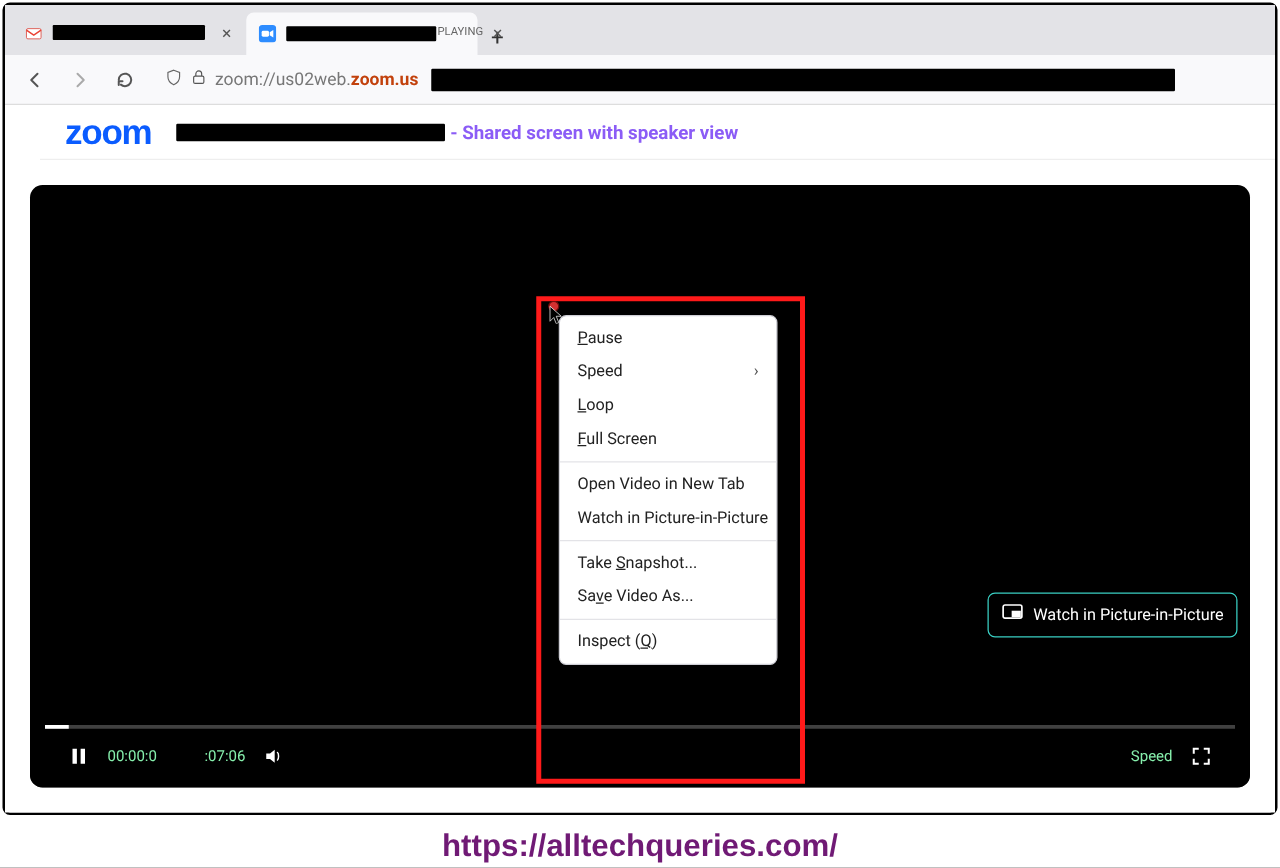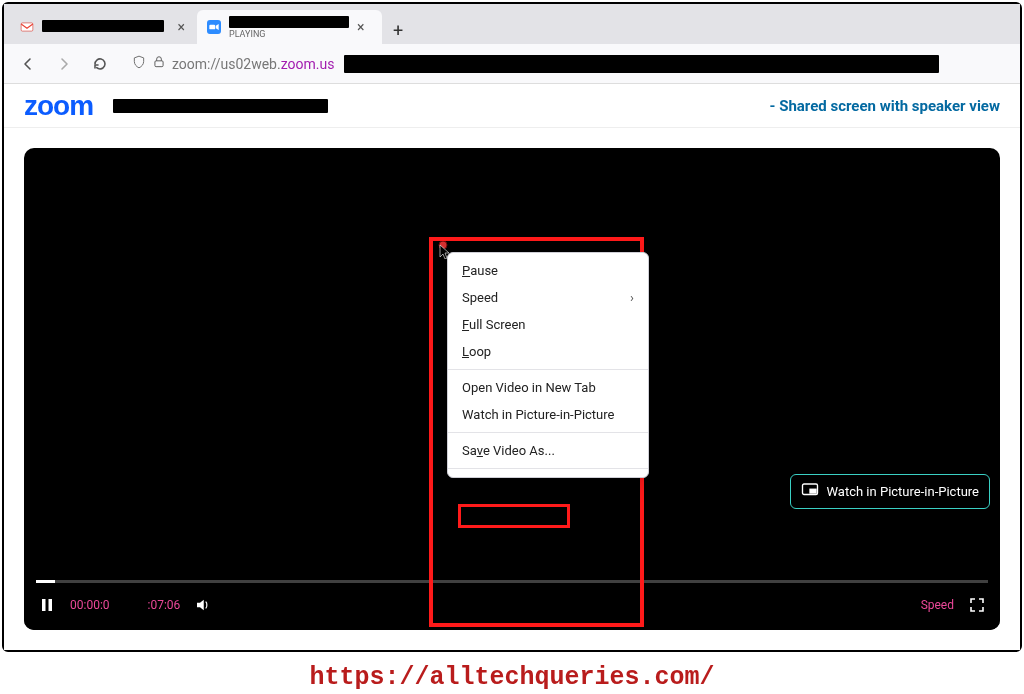--- a/index.html
+++ b/index.html
@@ -7,67 +7,67 @@
 
   
   .browser-frame { border: 2px solid #000; border-radius: 6px; position: relative; width: 1020px; height: 650px; margin: 2px; background: #f0f0f4; display: flex; flex-direction: column; }
   .tabbar { height: 40px; background: #e3e3e7; display: flex; align-items: flex-end; padding-left: 6px; gap: 2px; }
   .tab { height: 34px; padding: 0 10px; display: flex; align-items: center; gap: 8px; font-size: 12px; color: #222; border-radius: 6px 6px 0 0; position: relative; width: 185px; flex: 0 0 auto; }
   .tab.active { background: #f9f9fb; }
   .tab .icon { width: 14px; height: 14px; flex: 0 0 auto; }
   .tab .label { flex: 1 1 auto; white-space: nowrap; overflow: hidden; text-overflow: ellipsis; }
   .tab .close-x { color: #555; font-size: 14px; line-height: 1; }
   .tab .redact { height: 12px; background: #000; border-radius: 1px; display: inline-block; }
-  .tab .label-wrap { display: flex; flex-direction: column; gap: 1px; }
+  .tab .label-wrap { display: flex; flex-direction: row; gap: 1px; }
   .tab .sub { font-size: 9px; color: #666; }
   .newtab-btn { width: 28px; height: 28px; display: flex; align-items: center; justify-content: center; font-size: 18px; color: #333; border-radius: 4px; }
 
   .addrbar { height: 40px; background: #f9f9fb; display: flex; align-items: center; padding: 0 12px; gap: 12px; border-bottom: 1px solid #ddd; }
   .nav-icon { width: 24px; height: 24px; display: flex; align-items: center; justify-content: center; color: #555; }
   .urlbox { flex: 1 1 auto; height: 28px; display: flex; align-items: center; gap: 6px; padding: 0 8px; border-radius: 4px; }
   .urlbox .lock { color: #555; }
   .urlbox .url-text { font-size: 14px; color: #777; }
-  .urlbox .url-text b { color: #a21caf; font-weight: 400; }
+  .urlbox .url-text b { color: #c2410c; font-weight: 700; }
   .url-redact { height: 18px; background:#000; display:inline-block; border-radius:1px; margin-left: 4px; }
 
   
   .page { flex: 1 1 auto; background: #fff; display: flex; flex-direction: column; overflow: hidden; }
-  .page-header { height: 44px; display: flex; align-items: center; padding: 0 20px; gap: 20px; border-bottom: 1px solid #eee; }
+  .page-header { height: 44px; display: flex; align-items: center; padding: 0 20px; gap: 20px; border-bottom: 1px solid #eee; margin-left: 28px; }
   .zoom-logo { font-family: Arial, sans-serif; font-size: 28px; font-weight: 700; letter-spacing: -1px; color: #0b5cff; }
-  .title-area { flex: 1 1 auto; display: flex; align-items: center; justify-content: space-between; gap: 4px; font-size: 15px; font-weight: 700; color: #0369a1; }
+  .title-area { flex: 1 1 auto; display: flex; align-items: center; justify-content: flex-start; gap: 4px; font-size: 15px; font-weight: 700; color: #8b5cf6; }
   .title-area .redact { height: 14px; background: #000; display: inline-block; border-radius: 1px; }
 
   .video-area { flex: 1 1 auto; padding: 20px; position: relative; }
   .video { position: relative; width: 100%; height: 100%; background: #000; border-radius: 10px; overflow: hidden; }
 
   
   .pip-chip { position: absolute; right: 10px; top: 326px; background: #000; color: #fff; border: 1px solid #3ad0c4; border-radius: 6px; padding: 6px 10px; display: flex; align-items: center; gap: 8px; font-size: 13px; }
   .pip-chip svg { width: 18px; height: 18px; }
 
   
-  .controls { position: absolute; left: 0; right: 0; bottom: 0; height: 50px; background: rgba(0,0,0,.9); display: flex; align-items: center; padding: 0 12px; gap: 12px; color: #ec4899; font-size: 12px; }
+  .controls { position: absolute; left: 0; right: 0; bottom: 0; height: 50px; background: rgba(0,0,0,.9); display: flex; align-items: center; padding: 0 28px; gap: 12px; color: #86efac; font-size: 12px; }
   .controls .spacer { flex: 1 1 auto; }
   .ctrl-btn { width: 22px; height: 22px; display:flex; align-items:center; justify-content:center; }
   .timeline { position: absolute; left: 12px; right: 12px; top: 0; height: 3px; background: rgba(255,255,255,.25); }
   .timeline .progress { height: 100%; background:#fff; width: 2%; }
   .time-redact { display:inline-block; height:10px; background:#000; width:14px; margin: 0 1px; }
 
   
   .annot-box { position: absolute; border: 4px solid #ff1a1a; }
   #annot-outer { left: 425px; top: 109px; width: 215px; height: 390px; }
-  .context-menu { position: absolute; left: 443px; top: 124px; width: 202px; background: #fff; border: 1px solid #cfcfd6; border-radius: 6px; box-shadow: 0 6px 20px rgba(0,0,0,.18); padding: 4px 0; font-size: 13px; color: #222; }
+  .context-menu { position: absolute; left: 443px; top: 124px; width: 175px; background: #fff; border: 1px solid #cfcfd6; border-radius: 6px; box-shadow: 0 6px 20px rgba(0,0,0,.18); padding: 4px 0; font-size: 13px; color: #222; }
   .context-menu .item { padding: 6px 14px; display:flex; align-items:center; justify-content: space-between; white-space: nowrap; }
   .context-menu .item .underletter { text-decoration: underline; }
   .context-menu hr { border: none; border-top: 1px solid #e3e3e7; margin: 4px 0; }
   .context-menu .chev { color:#555; }
   #annot-save { left: 454px; top: 376px; width: 112px; height: 24px; border-width: 3px; }
 
   .cursor { position: absolute; left: 434px; top: 113px; width: 14px; height: 18px; }
 
-  .watermark { position: absolute; left: 50%; transform: translateX(-50%); bottom: 2px; font-family: Liberation Mono, monospace; font-size: 25px; font-weight: 700; color: #b91c1c; }
+  .watermark { position: absolute; left: 50%; transform: translateX(-50%); bottom: 2px; font-family: Liberation Sans, sans-serif; font-size: 25px; font-weight: 700; color: #701a75; }
 </style>
 </head>
 <body>
 
 <div class="browser-frame">
 
   <div class="tabbar">
     <div class="tab">
       <span class="icon">
         <svg viewBox="0 0 24 24">
@@ -187,35 +187,41 @@
 
       <div class="context-menu" id="ctxmenu">
           <div class="item">
             <span><span class="underletter">P</span>ause</span>
           </div>
           <div class="item">
             <span>Speed</span>
             <span class="chev">›</span>
           </div>
           <div class="item">
+            <span><span class="underletter">L</span>oop</span>
+          </div>
+          <div class="item">
             <span><span class="underletter">F</span>ull Screen</span>
           </div>
-          <div class="item">
-            <span><span class="underletter">L</span>oop</span>
-          </div>
           <hr>
           <div class="item">
             <span>Open Video in New Tab</span>
           </div>
           <div class="item">
             <span>Watch in Picture-in-Picture</span>
           </div>
           <hr>
           <div class="item">
+            <span>Take <span class="underletter">S</span>napshot...</span>
+          </div>
+          <div class="item">
             <span>Sa<span class="underletter">v</span>e Video As...</span>
           </div>
           <hr>
+          <div class="item">
+            <span>Inspect (<span class="underletter">Q</span>)</span>
+          </div>
         </div>
     </div>
   </div>
 </div>
 
 <div class="watermark">https://alltechqueries.com/</div>
 
 </body></html>

